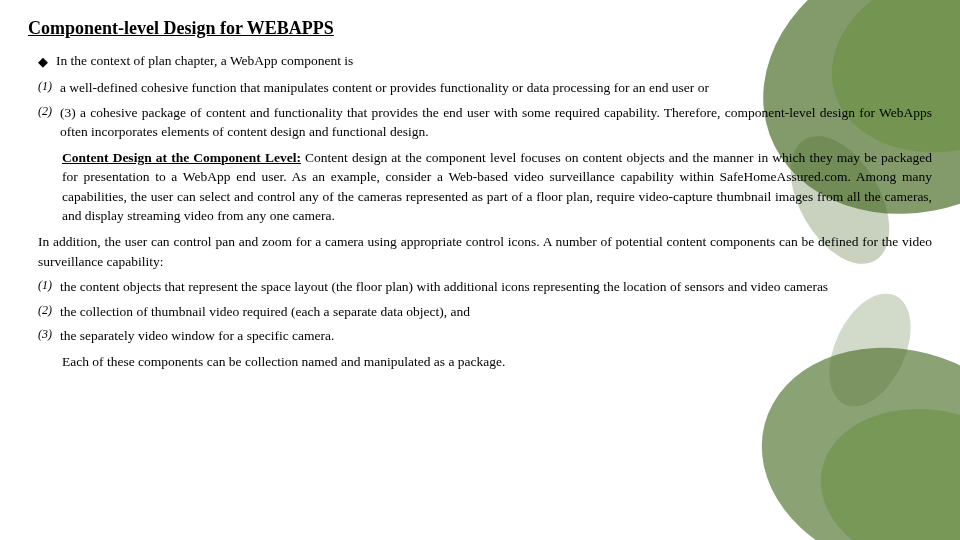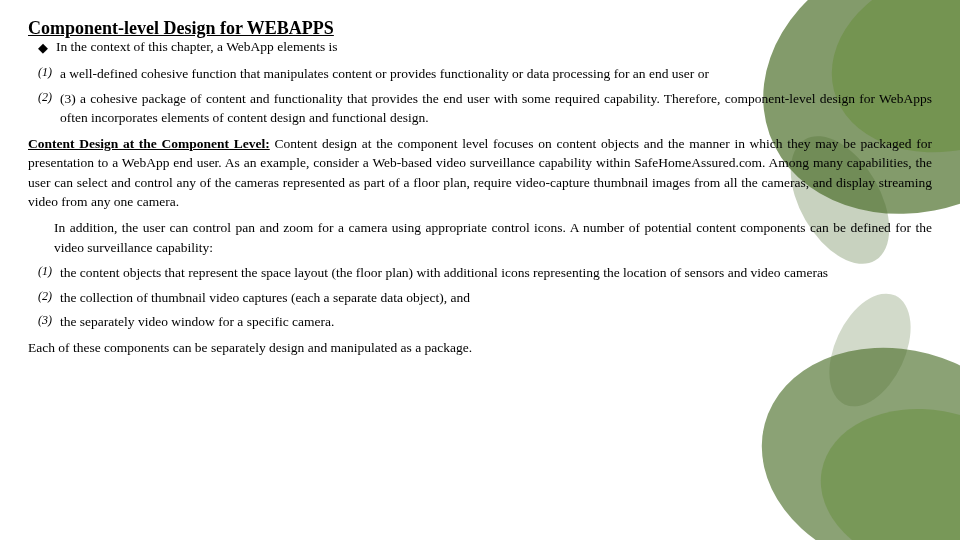--- a/index.html
+++ b/index.html
@@ -39,20 +39,21 @@
 
     .content {
       position: relative;
       z-index: 1;
     }
 
     h1.page-title {
       font-size: 18px;
       font-weight: bold;
       text-decoration: underline;
+      margin-bottom: 14px;
       color: #000;
     }
 
     .bullet-item {
       display: flex;
       align-items: flex-start;
       margin-bottom: 8px;
       margin-left: 10px;
     }
 
@@ -89,24 +90,25 @@
       line-height: 1.45;
       color: #000;
       text-align: justify;
     }
 
     .paragraph {
       margin-bottom: 6px;
       line-height: 1.45;
       text-align: justify;
       color: #000;
+      margin-left: 34px;
     }
 
     .paragraph.indent {
-      margin-left: 26px;
+      margin-left: 10px;
     }
 
     .bold-underline {
       font-weight: bold;
       text-decoration: underline;
     }
   </style>
 </head>
 <body>
 
@@ -122,21 +124,21 @@
   <ellipse cx="230" cy="350" rx="35" ry="60" fill="#4a6a2a" opacity="0.25" transform="rotate(25 230 350)"></ellipse>
 </svg>
 
 <div class="page-container">
   <div class="content">
 
     <h1 class="page-title">Component-level Design for WEBAPPS</h1>
 
     <div class="bullet-item">
       <span class="diamond-bullet">◆</span>
-      <span>In the context of this chapter, a WebApp elements is</span>
+      <span>In the context of plan chapter, a WebApp component is</span>
     </div>
 
     <div class="numbered-list">
       <div class="numbered-item">
         <span class="num-label">(1)</span>
         <span class="num-text">a well-defined cohesive function that manipulates content or provides functionality or data processing for an end user or</span>
       </div>
       <div class="numbered-item">
         <span class="num-label">(2)</span>
         <span class="num-text">(3) a cohesive package of content and functionality that provides the end user with some required capability. Therefore, component-level design for WebApps often incorporates elements of content design and functional design.</span>
@@ -149,23 +151,23 @@
 
     <div class="paragraph indent">In addition, the user can control pan and zoom for a camera using appropriate control icons. A number of potential content components can be defined for the video surveillance capability:</div>
 
     <div class="numbered-list">
       <div class="numbered-item">
         <span class="num-label">(1)</span>
         <span class="num-text">the content objects that represent the space layout (the floor plan) with additional icons representing the location of sensors and video cameras</span>
       </div>
       <div class="numbered-item">
         <span class="num-label">(2)</span>
-        <span class="num-text">the collection of thumbnail video captures (each a separate data object), and</span>
+        <span class="num-text">the collection of thumbnail video required (each a separate data object), and</span>
       </div>
       <div class="numbered-item">
         <span class="num-label">(3)</span>
         <span class="num-text">the separately video window for a specific camera.</span>
       </div>
     </div>
 
-    <div class="paragraph">Each of these components can be separately design and manipulated as a package.</div>
+    <div class="paragraph">Each of these components can be collection named and manipulated as a package.</div>
   </div>
 </div>
 
 </body></html>

